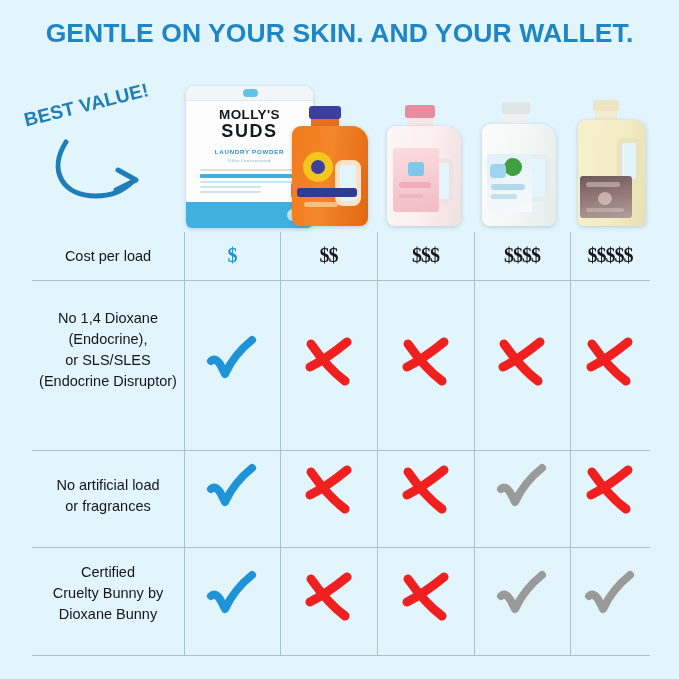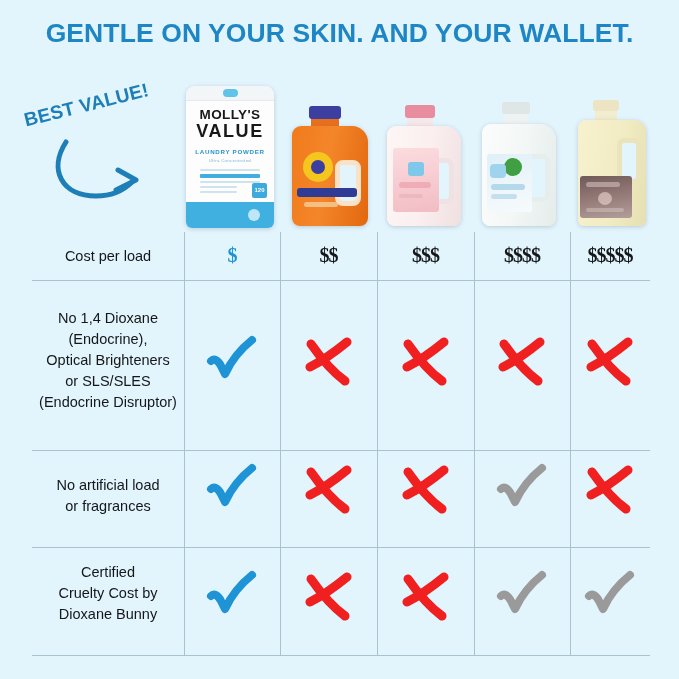--- a/index.html
+++ b/index.html
@@ -75,20 +75,21 @@
   .pouch {
     position: absolute;
     left: 4px;
     bottom: 0;
     width: 88px;
     height: 142px;
     background: #fdfdfd;
     border-radius: 9px 9px 6px 6px;
     box-shadow: 0 1px 4px rgba(80,110,130,.28);
     overflow: hidden;
+    padding-left: 39px;
   }
   .pouch-top {
     position: absolute;
     top: 0; left: 0; right: 0;
     height: 14px;
     background: #f2f6f8;
     border-bottom: 1px solid #e3ebf0;
   }
   .pouch-dot {
     position: absolute;
@@ -256,21 +257,21 @@
     </svg>
   </div>
 
   <div class="products">
 
     <div class="pouch">
       <div class="pouch-top"></div>
       <div class="pouch-dot"></div>
       <div class="pouch-brand">
         <span class="b1">MOLLY'S</span>
-        <span class="b2">VALUE</span>
+        <span class="b2">SUDS</span>
       </div>
       <div class="pouch-sub">LAUNDRY POWDER</div>
       <div class="pouch-sub2">Ultra Concentrated</div>
       <div class="pouch-lines">
         <i></i>
         <i class="bar"></i>
         <i></i>
         <i class="s"></i>
         <i class="s"></i>
       </div>
@@ -346,21 +347,20 @@
     </div>
     <div class="cell cost best" style="left:152px;top:12px;width:96px;">$</div>
     <div class="cell cost" style="left:248px;top:12px;width:97px;">$$</div>
     <div class="cell cost" style="left:345px;top:12px;width:97px;">$$$</div>
     <div class="cell cost" style="left:442px;top:12px;width:96px;">$$$$</div>
     <div class="cell cost" style="left:538px;top:12px;width:80px;">$$$$$</div>
 
     <div class="rowlabel" style="top:76px;">
       <div>No 1,4 Dioxane</div>
       <div>(Endocrine),</div>
-      <div>Optical Brighteners</div>
       <div>or SLS/SLES</div>
       <div>(Endocrine Disruptor)</div>
     </div>
 
     <div class="cell" style="left:152px;top:102px;width:96px;">
       <svg class="mark" width="56" height="54" viewBox="0 0 56 54">
         <path d="M7,27 C10,24 14,26 17,32 L21,40 C27,27 38,14 48,6" fill="none" stroke="#1e93d6" stroke-width="8" stroke-linecap="round" stroke-linejoin="round"></path>
       </svg>
     </div>
     <div class="cell" style="left:248px;top:104px;width:97px;">
@@ -417,21 +417,21 @@
     </div>
     <div class="cell" style="left:538px;top:232px;width:80px;">
       <svg class="mark" width="54" height="52" viewBox="0 0 54 52">
         <path d="M9,8 C16,18 28,34 43,45" fill="none" stroke="#f01f20" stroke-width="9" stroke-linecap="round"></path>
         <path d="M45,6 C34,15 20,25 8,31" fill="none" stroke="#f01f20" stroke-width="9" stroke-linecap="round"></path>
       </svg>
     </div>
 
     <div class="rowlabel" style="top:330px;">
       <div>Certified</div>
-      <div>Cruelty Cost by</div>
+      <div>Cruelty Bunny by</div>
       <div>Dioxane Bunny</div>
     </div>
 
     <div class="cell" style="left:152px;top:337px;width:96px;">
       <svg class="mark" width="56" height="54" viewBox="0 0 56 54">
         <path d="M7,27 C10,24 14,26 17,32 L21,40 C27,27 38,14 48,6" fill="none" stroke="#1e93d6" stroke-width="8" stroke-linecap="round" stroke-linejoin="round"></path>
       </svg>
     </div>
     <div class="cell" style="left:248px;top:339px;width:97px;">
       <svg class="mark" width="54" height="52" viewBox="0 0 54 52">

